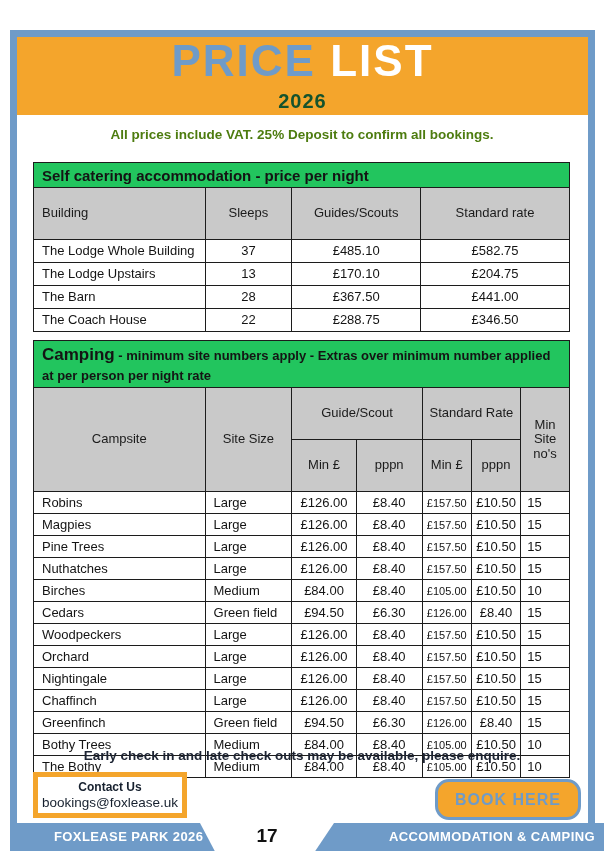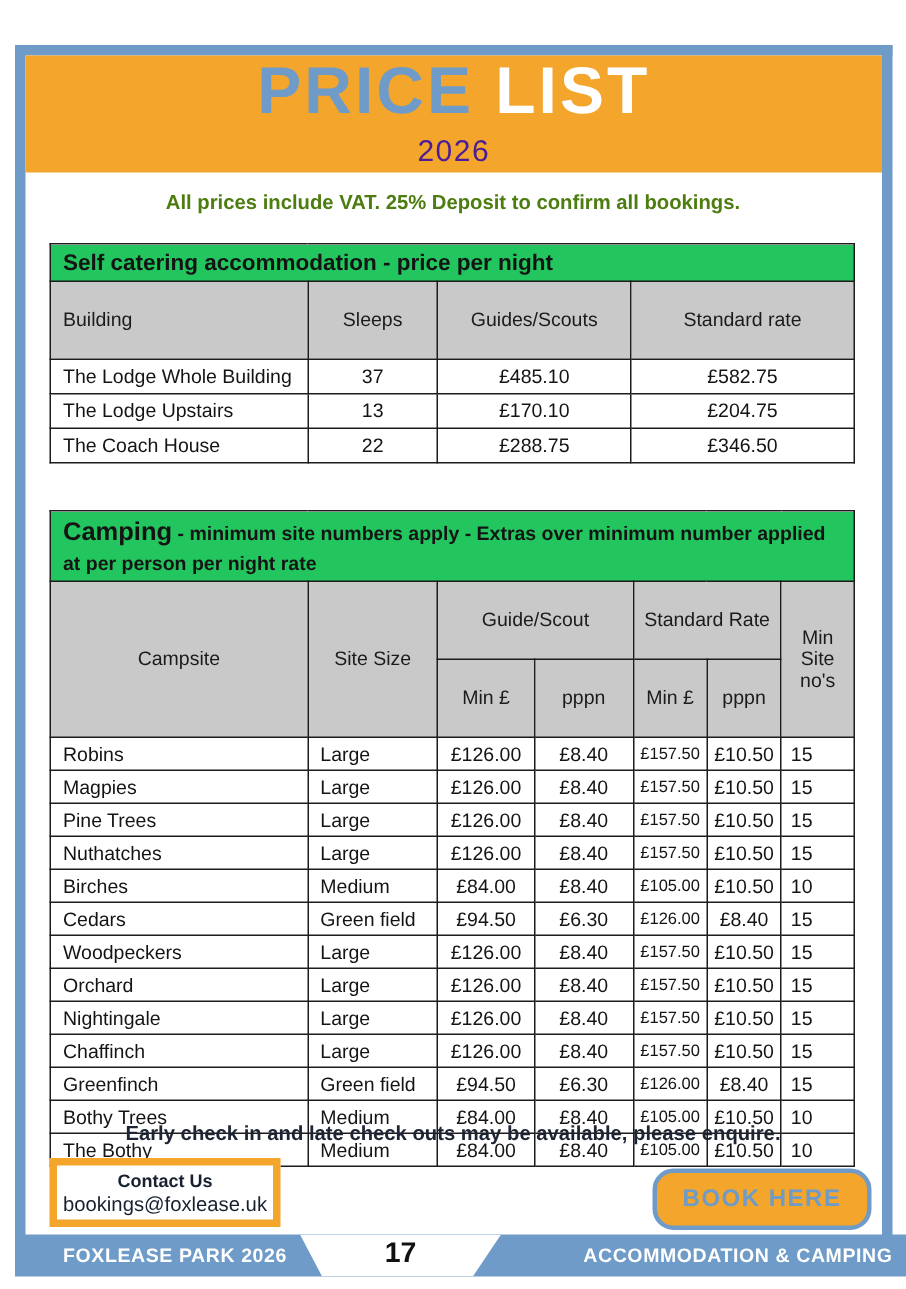--- a/index.html
+++ b/index.html
@@ -9,21 +9,21 @@
   
   .frame{position:absolute;left:10px;top:30px;width:585px;height:794px;
          border:7px solid #6F9BC8;border-bottom:none;box-sizing:border-box;}
 
   
   .banner{position:absolute;left:17px;top:37px;width:571px;height:78px;background:#F4A52C;
           display:flex;flex-direction:column;align-items:center;justify-content:center;}
   .title{font-size:44px;font-weight:800;letter-spacing:2px;line-height:1;}
   .title .p1{color:#6F9BC8;}
   .title .p2{color:#ffffff;}
-  .year{font-size:20px;font-weight:400;color:#4c1d95;margin-top:7px;letter-spacing:1px;}
+  .year{font-size:20px;font-weight:700;color:#14532d;margin-top:7px;letter-spacing:1px;}
 
   .vat{position:absolute;top:127px;left:0;width:604px;text-align:center;
        font-size:13.5px;font-weight:700;color:#4d7c0f;}
 
   
   table.tbl{position:absolute;left:33px;width:537px;border-collapse:collapse;table-layout:fixed;}
   table.tbl th,table.tbl td{border:1px solid #1c1c1c;box-sizing:border-box;overflow:hidden;}
   #acc{top:162px;}
   #camp{top:340px;}
 
@@ -59,21 +59,21 @@
         display:flex;align-items:center;justify-content:center;
         font-size:16px;font-weight:800;color:#6F9BC8;letter-spacing:1px;cursor:pointer;}
 
   .footer{position:absolute;left:10px;top:823px;width:594px;height:28px;background:#6F9BC8;}
   .footer .notch{position:absolute;left:190px;top:0;width:134px;height:28px;background:#ffffff;
                  clip-path:polygon(0 0,100% 0,86% 100%,11% 100%);}
   .footer .pgnum{position:absolute;left:190px;top:2px;width:134px;text-align:center;
                  font-size:19px;font-weight:600;color:#111111;}
   .footer .ftext{position:absolute;top:6px;font-size:13px;font-weight:700;color:#ffffff;
                  letter-spacing:0.4px;white-space:nowrap;}
-  .footer .fleft{left:32px;}
+  .footer .fleft{left:44px;}
   .footer .fright{right:9px;}
 </style>
 </head>
 <body>
 
 <div class="page">
 
   <div class="frame"></div>
 
   <div class="banner">
@@ -109,20 +109,26 @@
           <td>The Lodge Whole Building</td>
           <td>37</td>
           <td>£485.10</td>
           <td>£582.75</td>
         </tr>
         <tr>
           <td>The Lodge Upstairs</td>
           <td>13</td>
           <td>£170.10</td>
           <td>£204.75</td>
+        </tr>
+        <tr>
+          <td>The Barn</td>
+          <td>28</td>
+          <td>£367.50</td>
+          <td>£441.00</td>
         </tr>
         <tr>
           <td>The Coach House</td>
           <td>22</td>
           <td>£288.75</td>
           <td>£346.50</td>
         </tr>
       </tbody>
   </table>
 

